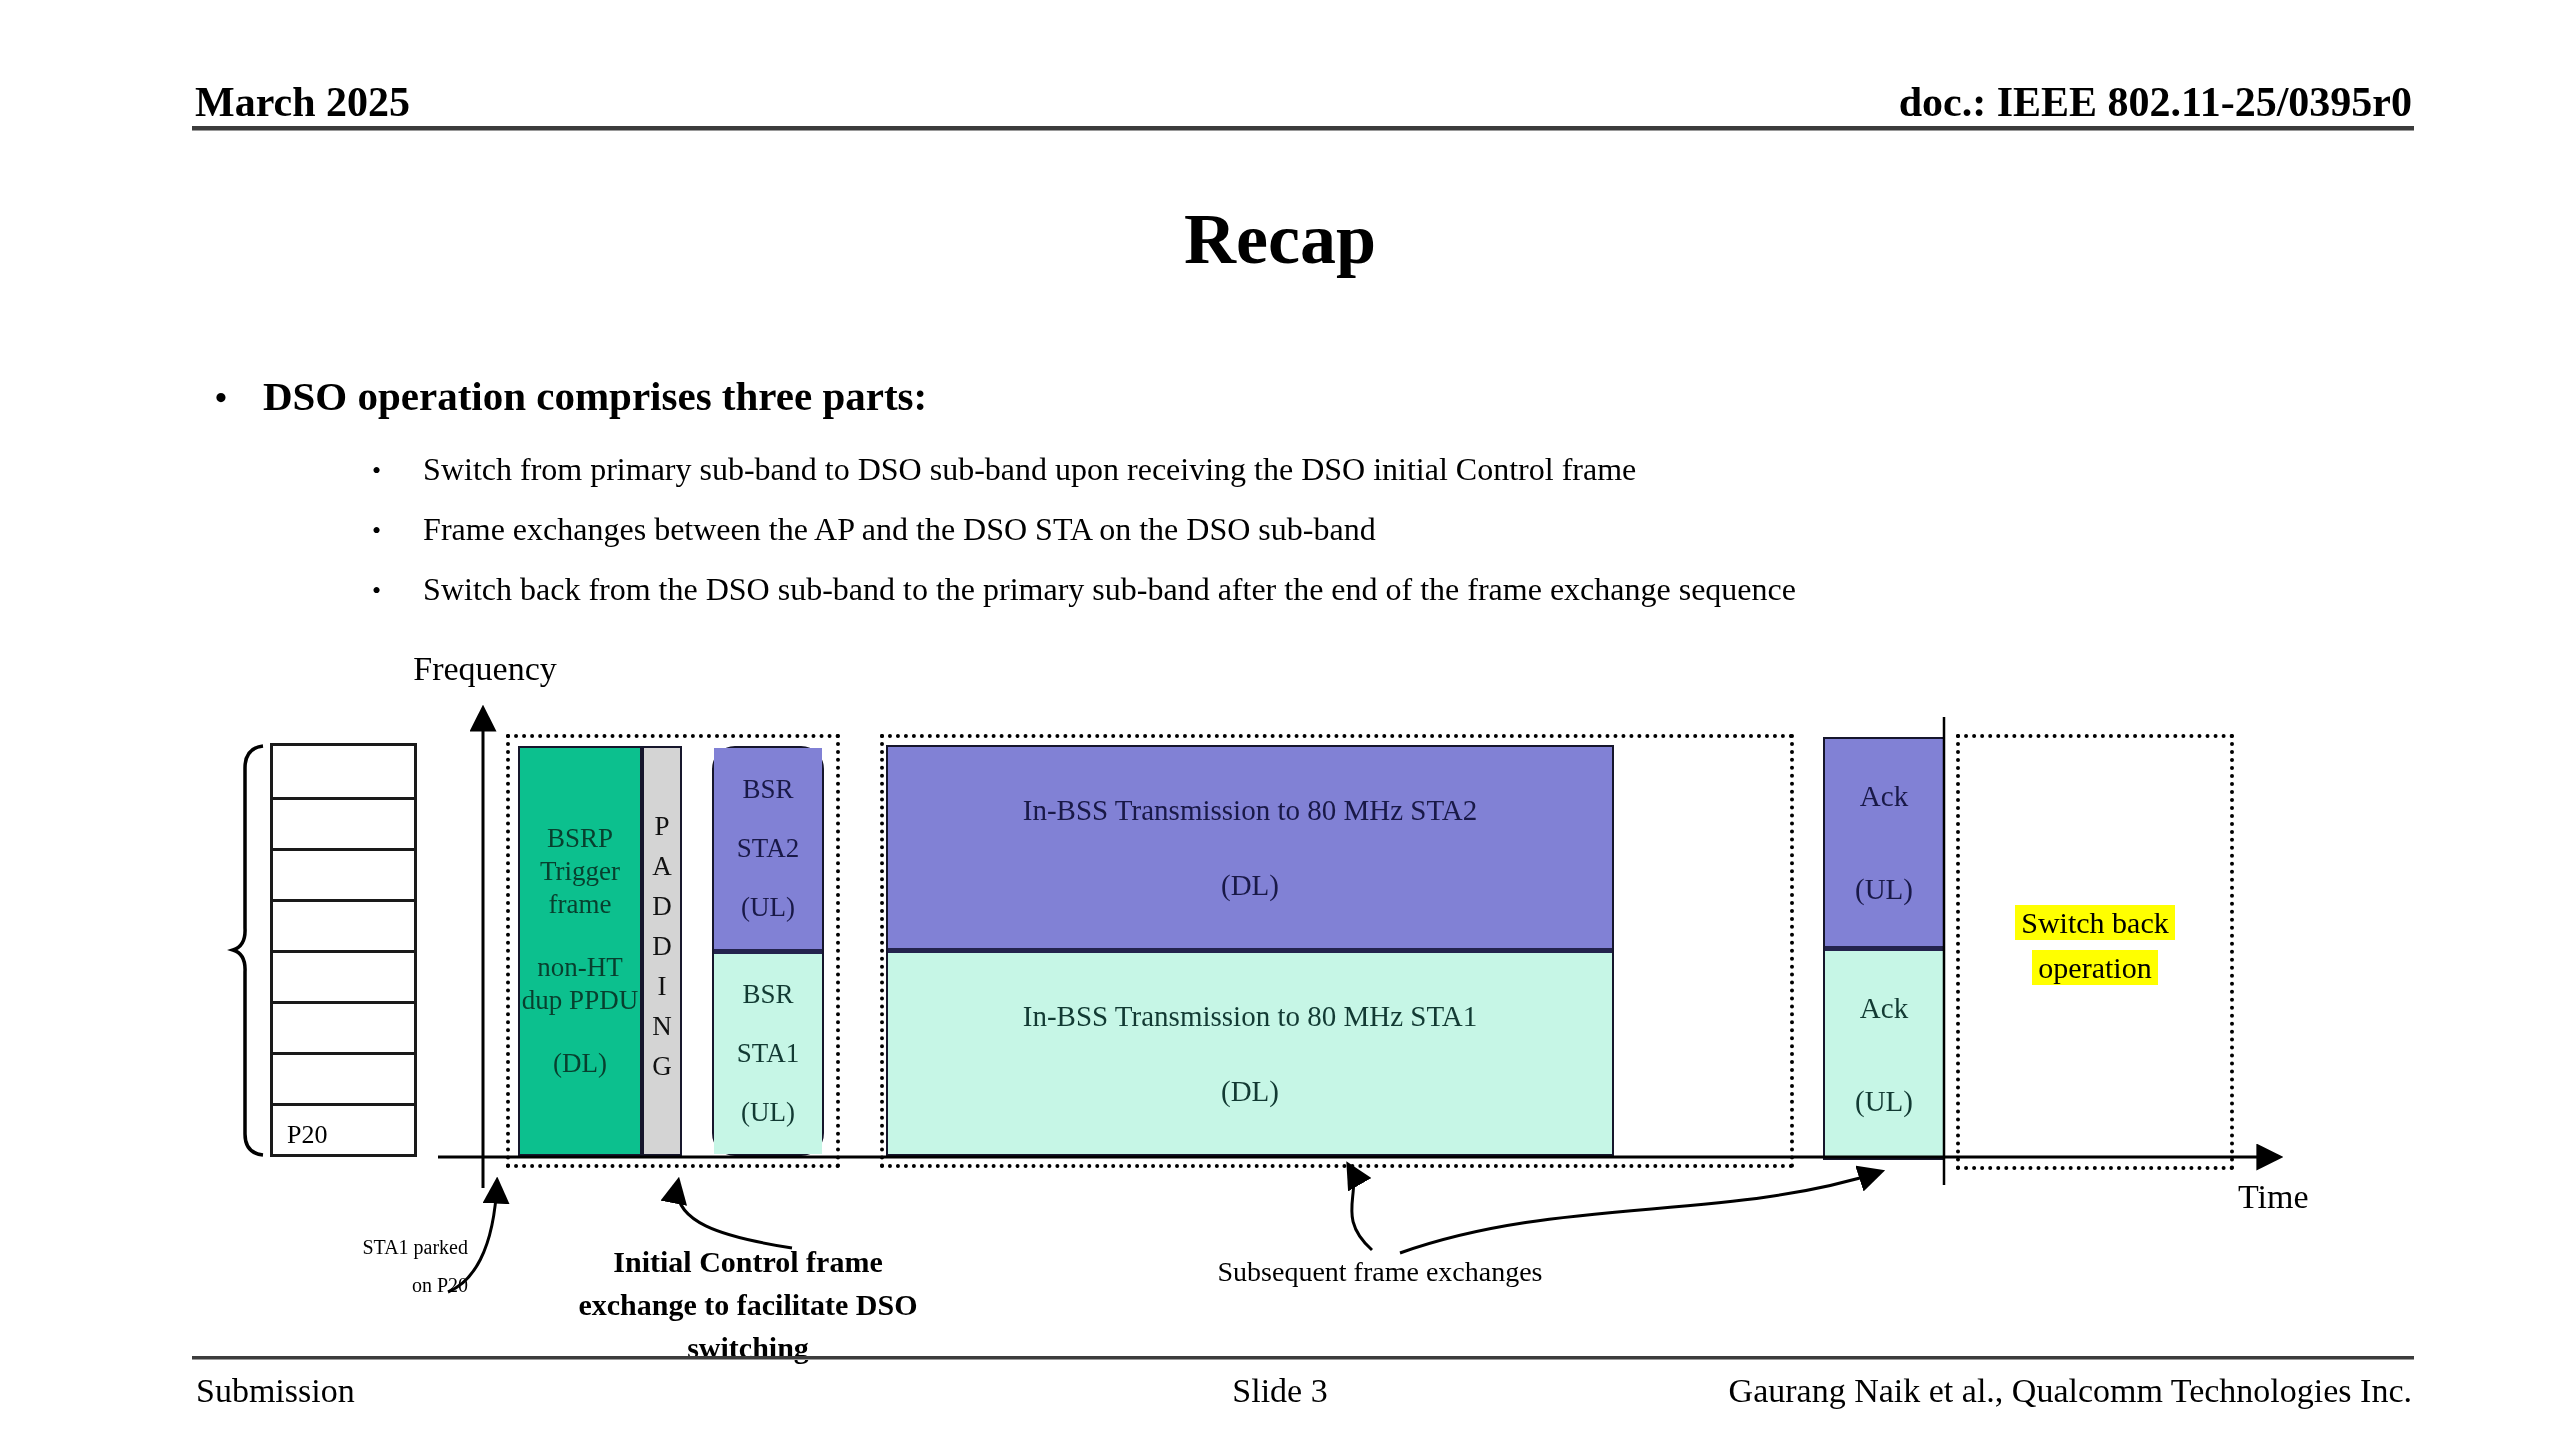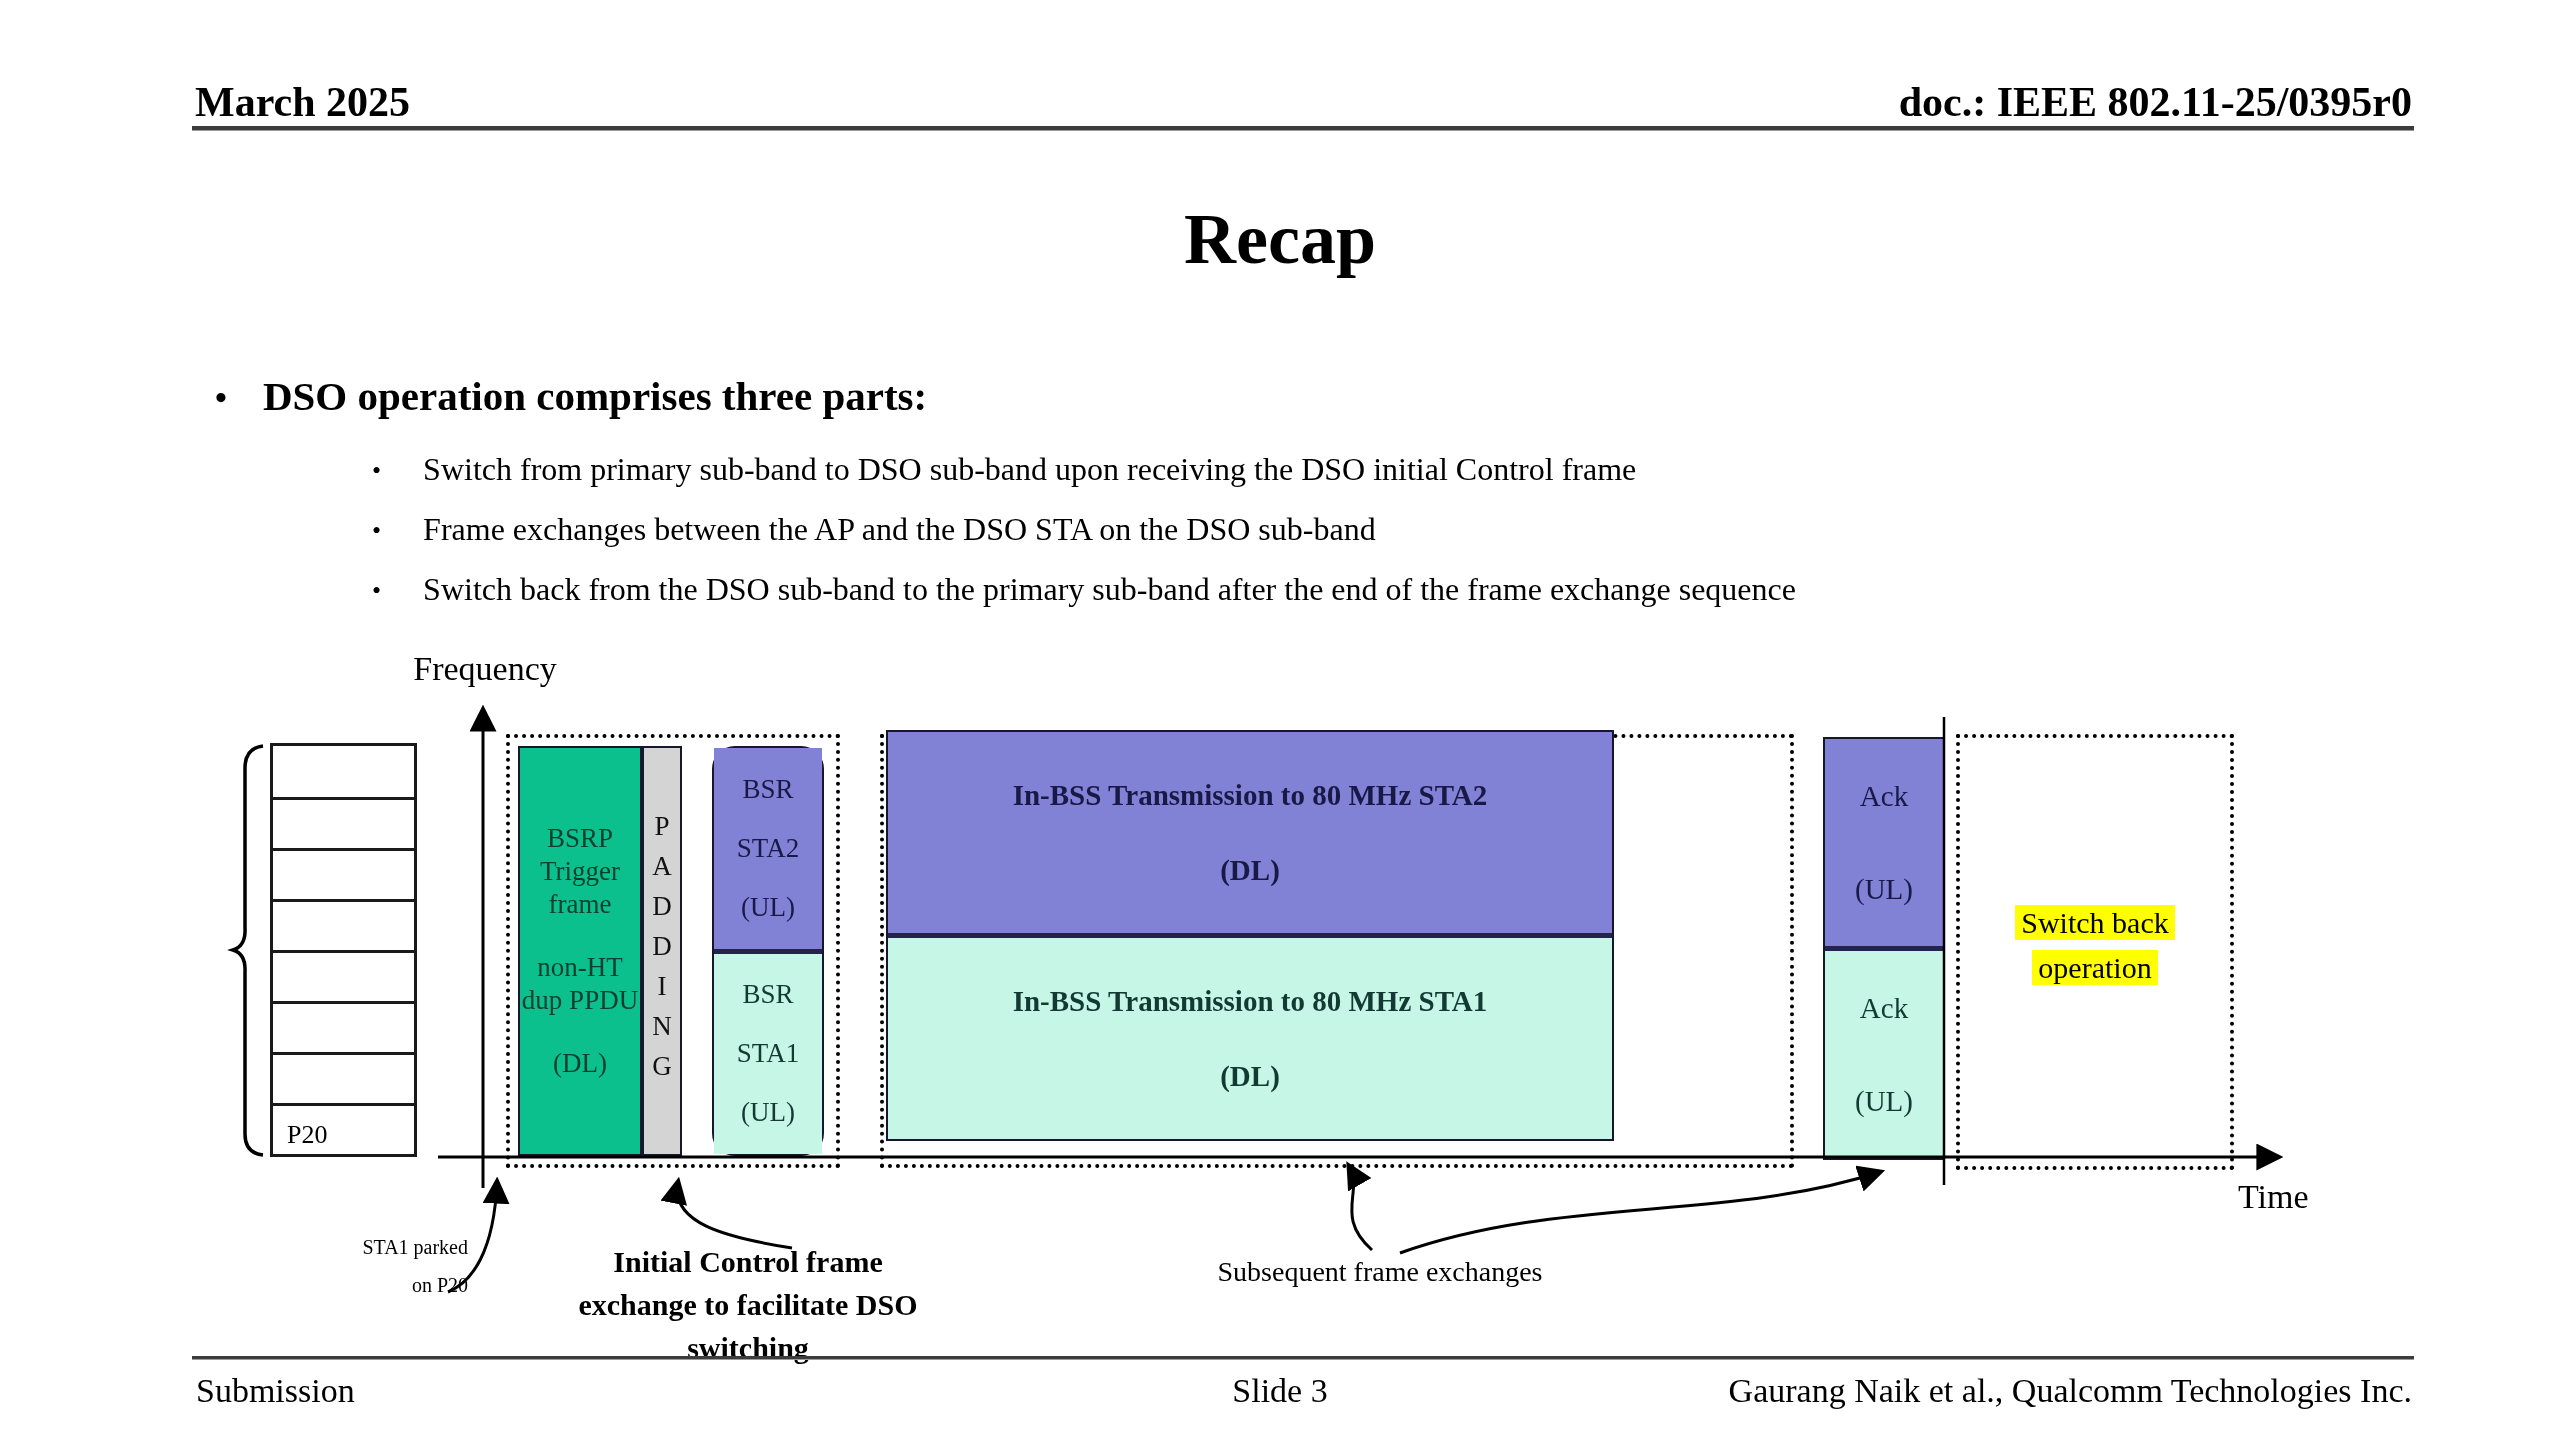--- a/index.html
+++ b/index.html
@@ -40,21 +40,21 @@
   
   .frame{box-sizing:border-box;border:2px solid #16162c;display:flex;flex-direction:column;
          align-items:center;justify-content:center;text-align:center;}
   .green{left:518px;top:746px;width:124px;height:410px;background:#0cc08e;color:#083f2e;
          font-size:27px;line-height:33px;row-gap:30px;}
   .padcol{left:642px;top:746px;width:40px;height:410px;background:#d4d4d4;color:#111;
           font-size:27px;}
   .padcol .vert{writing-mode:vertical-rl;text-orientation:upright;letter-spacing:10px;line-height:40px;}
   .twocol{box-sizing:border-box;border:2px solid #16162c;display:flex;flex-direction:column;}
   .bsrcol{left:712px;top:746px;width:112px;height:410px;border-radius:23px;}
-  .inbsscol{left:886px;top:730px;width:728px;height:411px;font-weight:bold;}
+  .inbsscol{left:886px;top:745px;width:728px;height:411px;}
   .ackcol{left:1823px;top:737px;width:122px;height:423px;}
   .half{flex:1;display:flex;flex-direction:column;align-items:center;justify-content:center;
         text-align:center;row-gap:34px;}
   .half.low{border-top:5px solid #23234d;}
   .purple{background:#8181d5;color:#191947;}
   .mint{background:#c6f6e6;color:#123a33;}
   .bsrcol .half{font-size:27px;row-gap:28px;}
   .inbsscol .half{font-size:29px;row-gap:42px;}
   .ackcol .half{font-size:29px;row-gap:60px;}
   

